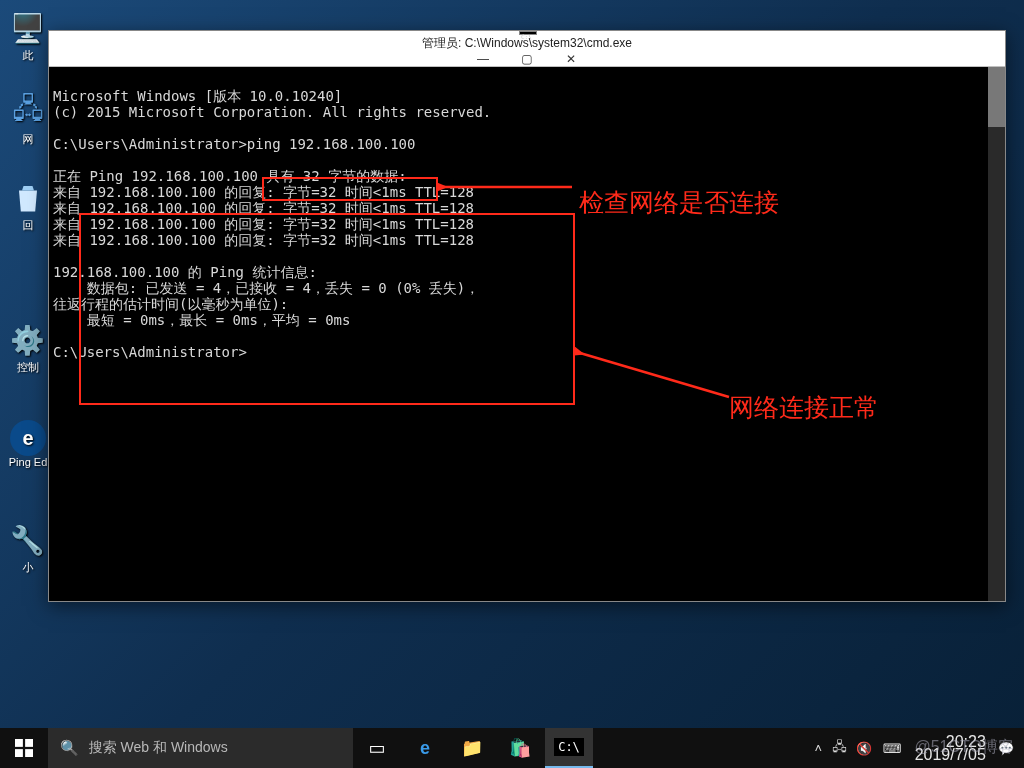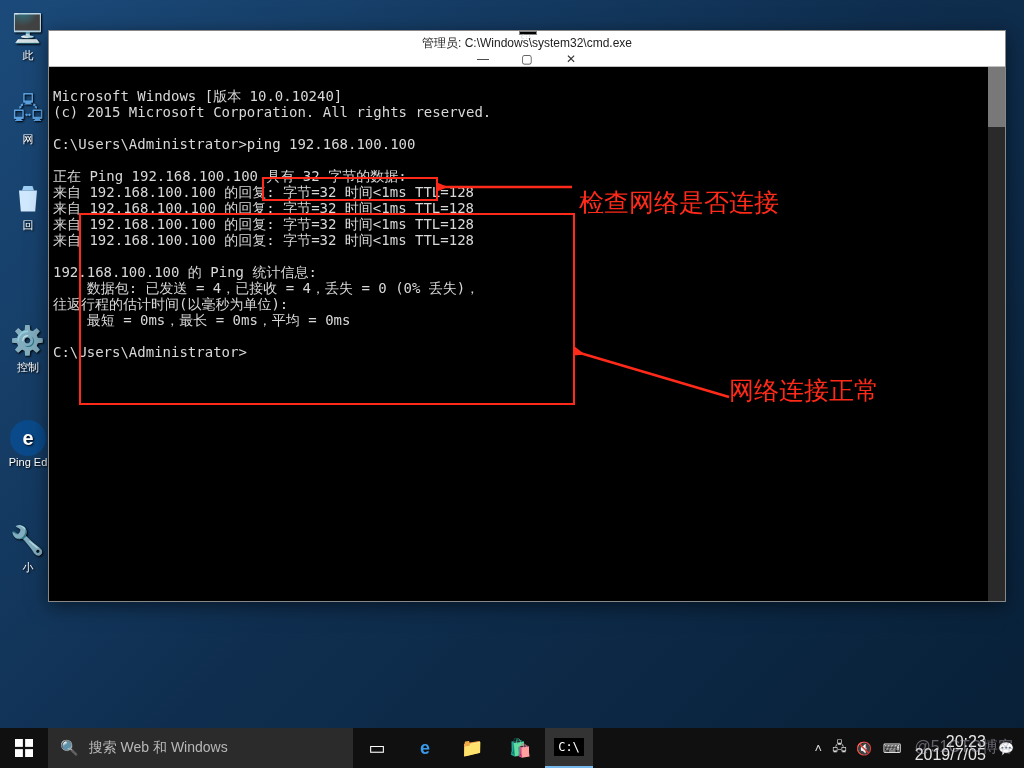--- a/index.html
+++ b/index.html
@@ -35,21 +35,21 @@
   .cmd-body { flex:1; padding: 5px 4px; color:#d8d8d8; font-family: "NSimSun","SimSun","Consolas",monospace; font-size: 14px; line-height: 16px; white-space: pre; overflow:hidden; position:relative; }
   .scrollbar { width: 17px; background:#2a2a2a; position:relative; }
   .scrollbar .thumb { position:absolute; top:0; left:0; width:100%; height:60px; background:#787878; }
 
   
   .red-box { border: 2.5px solid #ff2a1a; position:absolute; }
   .red-box.box-cmd { left: 213px; top: 110px; width: 176px; height: 24px; }
   .red-box.box-output { left: 30px; top: 146px; width: 496px; height: 192px; }
   .annotation { position:absolute; color:#ff2a1a; font-size: 25px; font-family: "Microsoft YaHei","SimSun",sans-serif; font-weight:400; }
   .ann1 { left: 530px; top: 91px; margin-top: 36px; }
-  .ann2 { left: 680px; top: 318px; font-family: Liberation Mono, monospace; }
+  .ann2 { left: 680px; top: 332px; }
 
   
   .taskbar { position:absolute; left:0; bottom:0; width:100%; height:40px; background:#101010; display:flex; align-items:stretch; color:#fff; }
   .start { width:48px; display:flex; align-items:center; justify-content:center; }
   .start svg { width:18px; height:18px; fill:#fff; }
   .search { width:305px; background:#2b2b2b; display:flex; align-items:center; padding:0 12px; font-size:14px; color:#b8b8b8; }
   .search .mag { margin-right:10px; font-size:15px; }
   .task-icons { display:flex; align-items:center; }
   .task-icon { width:48px; height:40px; display:flex; align-items:center; justify-content:center; font-size:18px; }
   .task-icon.active { background:#333; border-bottom:2px solid #76b9ed; }

